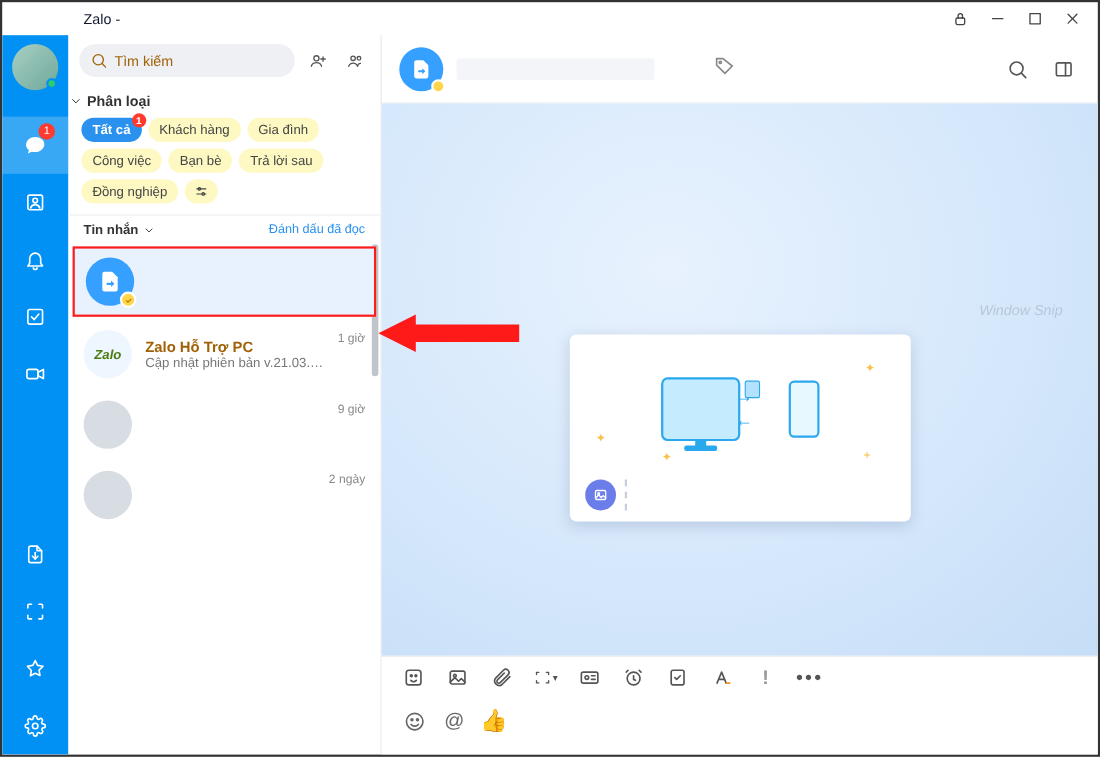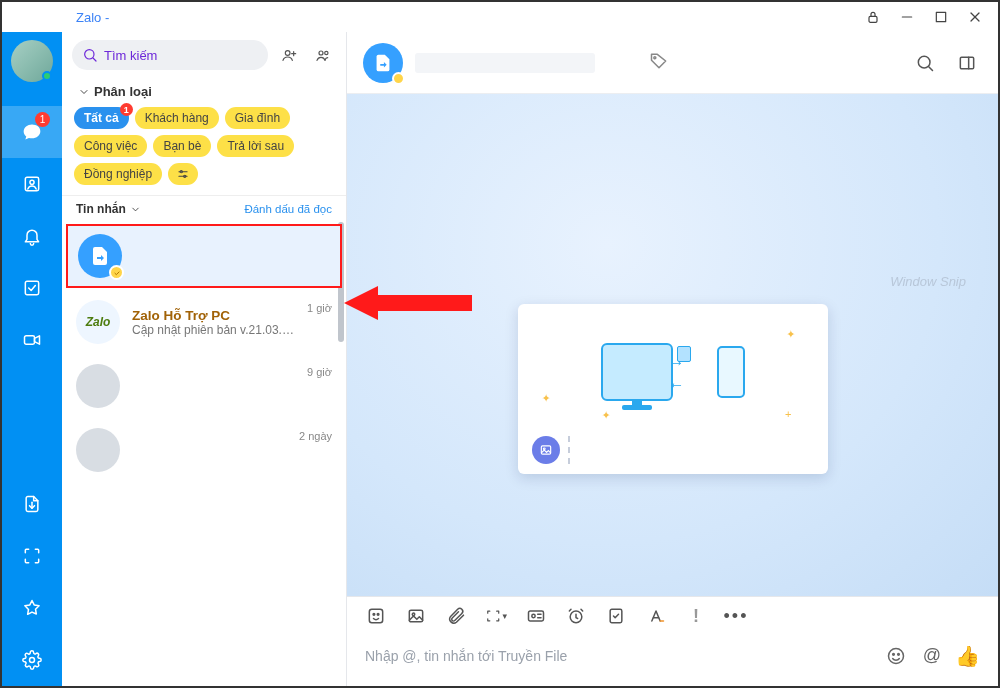--- a/index.html
+++ b/index.html
@@ -1,44 +1,44 @@
 <!DOCTYPE html>
 <html><head>
 <meta charset="utf-8">
 <style>
   * { box-sizing: border-box; margin: 0; padding: 0; font-family: -apple-system, BlinkMacSystemFont, "Segoe UI", Arial, sans-serif; }
   body { width: 1000px; height: 688px; overflow: hidden; background: #fff; border: 2px solid #333; position: relative; }
   .window { display: flex; flex-direction: column; width: 100%; height: 100%; }
 
   
-  .titlebar { height: 30px; display: flex; align-items: center; padding: 0 6px; font-size: 13px; color: #3b82f6; }
+  .titlebar { height: 30px; display: flex; align-items: center; padding: 0 6px; font-size: 13px; color: #0f172a; }
   .titlebar .title { margin-left: 68px; }
   .titlebar .spacer { flex: 1; }
   .titlebar .win-btn { width: 34px; height: 28px; display: flex; align-items: center; justify-content: center; color: #444; cursor: pointer; }
 
   .content { flex: 1; display: flex; min-height: 0; }
 
   
   .rail { width: 60px; background: #0190f3; display: flex; flex-direction: column; align-items: center; padding-top: 8px; color: #fff; }
   .avatar { width: 42px; height: 42px; border-radius: 50%; background: linear-gradient(135deg,#a7d0c4,#6fa89a); position: relative; margin-bottom: 24px; }
   .avatar .dot { position: absolute; right: 1px; bottom: 1px; width: 10px; height: 10px; background: #2ecc71; border: 2px solid #0190f3; border-radius: 50%; }
   .rail-item { width: 60px; height: 52px; display: flex; align-items: center; justify-content: center; position: relative; cursor: pointer; }
   .rail-item.active { background: rgba(255,255,255,0.22); }
   .rail-item .badge { position: absolute; top: 6px; right: 12px; background: #ff3b30; color: #fff; font-size: 10px; border-radius: 8px; min-width: 15px; height: 15px; display: flex; align-items: center; justify-content: center; padding: 0 3px; }
   .rail-spacer { flex: 1; }
   .rail svg { stroke: #fff; }
 
   
   .sidebar { width: 285px; border-right: 1px solid #e5e7eb; display: flex; flex-direction: column; min-height: 0; }
   .search-row { display: flex; align-items: center; gap: 8px; padding: 8px 10px; }
-  .search { flex: 1; display: flex; align-items: center; gap: 6px; background: #eef0f3; border-radius: 16px; height: 30px; padding: 0 10px; color: #6d28d9; font-size: 13px; }
+  .search { flex: 1; display: flex; align-items: center; gap: 6px; background: #eef0f3; border-radius: 16px; height: 30px; padding: 0 10px; color: #a16207; font-size: 13px; }
   .icon-btn { width: 26px; height: 26px; display: flex; align-items: center; justify-content: center; color: #555; cursor: pointer; }
-  .section-head { display: flex; align-items: center; gap: 4px; padding: 6px 16px 4px; font-size: 13px; font-weight: 600; color: #333; cursor: pointer; }
+  .section-head { display: flex; align-items: center; gap: 4px; padding: 6px 1px 4px; font-size: 13px; font-weight: 600; color: #333; cursor: pointer; }
   .chips { display: flex; flex-wrap: wrap; gap: 6px; padding: 4px 12px 10px; }
-  .chip { background: #fde047; color: #444; font-size: 12px; padding: 4px 10px; border-radius: 12px; cursor: pointer; position: relative; }
+  .chip { background: #fef9c3; color: #444; font-size: 12px; padding: 4px 10px; border-radius: 12px; cursor: pointer; position: relative; }
   .chip.active { background: #2a91ee; color: #fff; font-weight: 600; }
   .chip .mini-badge { position: absolute; top: -4px; right: -4px; background: #ff3b30; color: #fff; font-size: 9px; border-radius: 50%; width: 13px; height: 13px; display: flex; align-items: center; justify-content: center; }
   .chip.icon-only { display:flex; align-items:center; justify-content:center; padding: 4px 8px;}
   .row-bar { display: flex; align-items: center; justify-content: space-between; padding: 6px 14px; font-size: 12px; color: #555; border-top: 1px solid #eee; }
   .row-bar .label { font-weight: 600; color: #333; display: flex; align-items: center; gap: 4px; cursor:pointer;}
   .row-bar .mark-read { color: #2a91ee; cursor: pointer; font-size: 11.5px; }
 
   .conv-list { flex: 1; overflow: hidden; position: relative; }
   .conv { display: flex; align-items: center; gap: 12px; padding: 10px 14px; cursor: pointer; position: relative; }
   .conv.selected { background: #e8f2fe; border: 2.5px solid #ff1a1a; margin: 2px 4px; padding: 8px 10px; }
@@ -418,21 +418,20 @@
               <svg class="ico" viewBox="0 0 24 24">
                 <path d="M7 18L12 6l5 12"></path>
                 <line x1="9" y1="14" x2="15" y2="14"></line>
                 <line x1="17" y1="18" x2="21" y2="18" stroke="#f0932b"></line>
               </svg>
             </div>
           <div class="tb-icon" style="color:#999;font-size:18px;font-weight:700;">!</div>
           <div class="tb-icon" style="font-size:18px;letter-spacing:2px;">•••</div>
         </div>
         <div class="compose">
-          <div class="ph">Nhập @, tin nhắn tới Truyền File</div>
           <div class="right-icon">
               <svg class="ico" viewBox="0 0 24 24">
                 <circle cx="12" cy="12" r="9"></circle>
                 <circle cx="9" cy="10" r="1"></circle>
                 <circle cx="15" cy="10" r="1"></circle>
                 <path d="M8 15c1 1.5 2.5 2 4 2s3-.5 4-2"></path>
               </svg>
             </div>
           <div class="right-icon" style="font-size:18px;">@</div>
           <div class="right-icon thumbs-up">👍</div>

